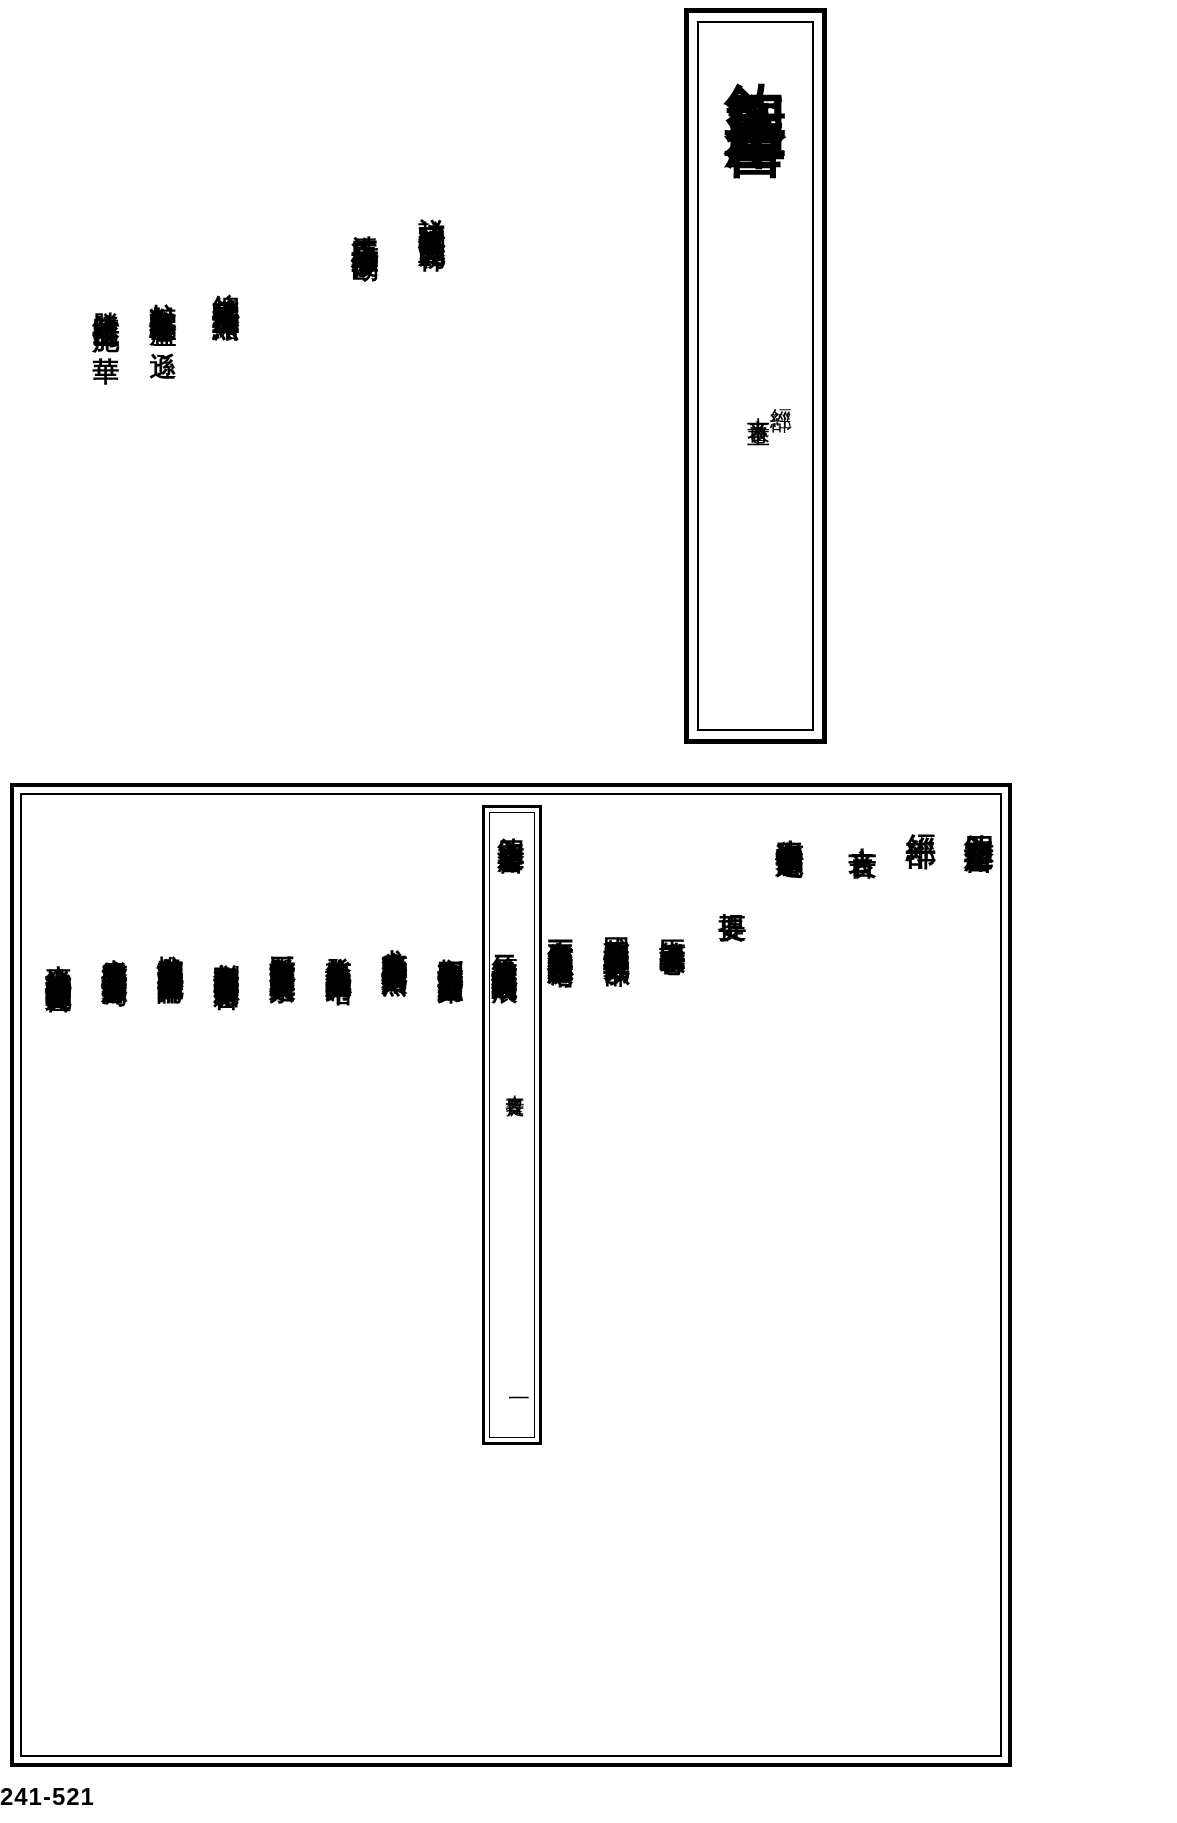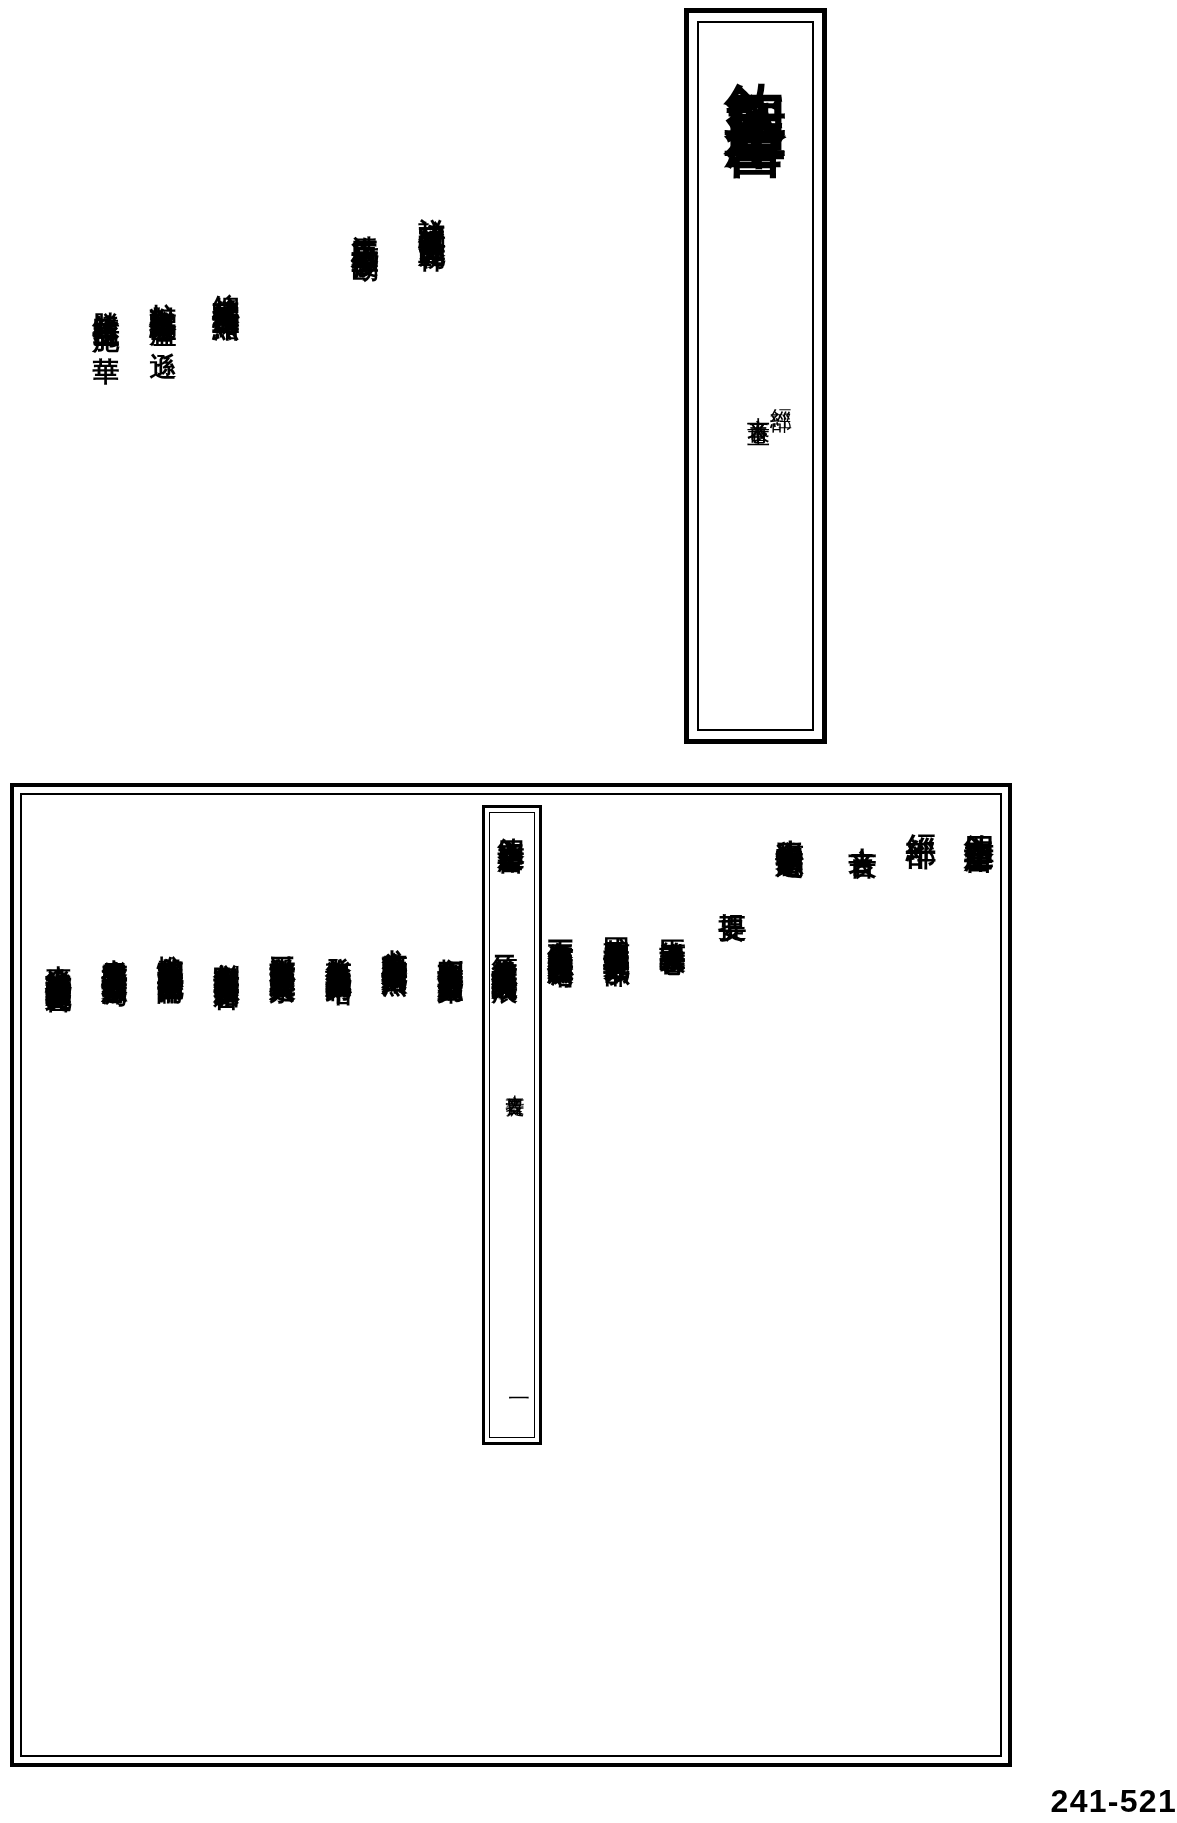--- a/index.html
+++ b/index.html
@@ -159,22 +159,22 @@
   #col-b9 { left: 144px; top: 148px; }
   #col-b10 { left: 88px; top: 152px; }
   #col-b11 { left: 32px; top: 158px; }
 
   
   #page-number {
     position: absolute;
     left: 0;
     right: 0;
     top: 1783px;
-    text-align: right;
-    font-size: 32px;
+    text-align: left;
+    font-size: 24px;
     font-weight: bold;
     font-family: "Liberation Sans", sans-serif;
     letter-spacing: 0.04em;
   }
 </style>
 </head>
 <body>
 
 <div id="title-plate">
   <div class="inner-frame"></div>

